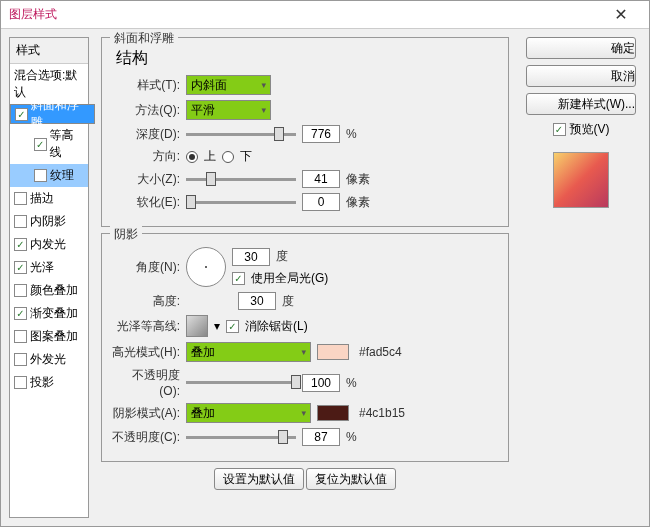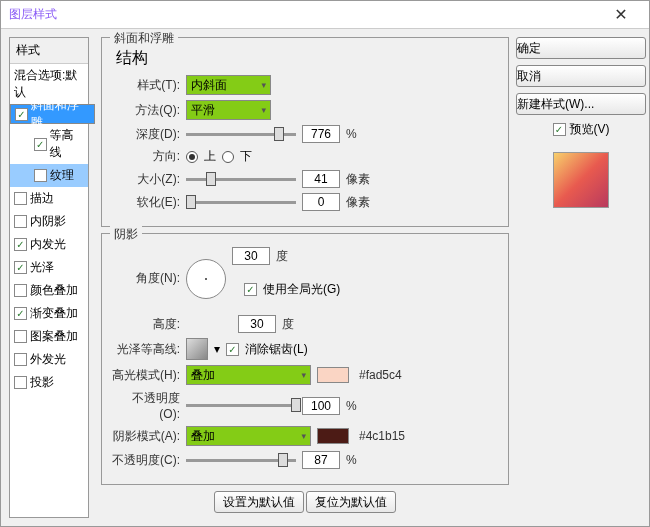--- a/index.html
+++ b/index.html
@@ -1,19 +1,19 @@
 <!DOCTYPE html>
 <html><head>
 <meta charset="utf-8">
 <style>
 *{box-sizing:border-box;font-family:"Microsoft YaHei",SimSun,sans-serif;font-size:12px}
 body{margin:0;background:#f0f0f0;width:650px;height:527px;overflow:hidden}
 .dlg{width:650px;height:527px;background:#f0f0f0;border:1px solid #999;position:relative}
 .titlebar{height:28px;background:#fff;border-bottom:1px solid #ccc;display:flex;align-items:center;padding:0 8px}
-.titlebar .t{flex:1;color:#8b5cf6}
+.titlebar .t{flex:1;color:#be185d}
 .close{width:40px;height:26px;display:flex;align-items:center;justify-content:center;font-size:16px;color:#333}
 .body{display:flex;padding:8px;gap:8px;height:calc(100% - 28px)}
 .styles{width:80px;border:1px solid #999;background:#fff}
 .sh{padding:4px 6px;border-bottom:1px solid #ccc;background:#f0f0f0}
 .srow{display:flex;align-items:center;padding:3px 4px;gap:3px;cursor:default}
 .srow.sel{background:#3399ff;color:#fff}
 .srow.sub{padding-left:24px}
 .srow.sub.sel2{background:#99ccff}
 .cb{width:13px;height:13px;border:1px solid #888;background:#fff;display:inline-flex;align-items:center;justify-content:center;font-size:10px;color:#2e7d32}
 .cb.ck::after{content:"✓"}
@@ -33,21 +33,21 @@
 .radio{width:12px;height:12px;border:1px solid #555;border-radius:50%;background:#fff;display:inline-flex;align-items:center;justify-content:center}
 .radio.ck::after{content:"";width:6px;height:6px;background:#333;border-radius:50%}
 .angle{width:40px;height:40px;border:1px solid #888;border-radius:50%;background:#fff;position:relative}
 .angle::after{content:"";position:absolute;width:2px;height:2px;background:#333;border-radius:50%;top:50%;left:50%;transform:translate(-50%,-50%)}
 .sw{width:22px;height:22px;border:1px solid #888;background:linear-gradient(135deg,#ddd,#888)}
 .clr{width:32px;height:16px;border:1px solid #888}
 .hex{color:#333;margin-left:4px}
 .btns{display:flex;gap:2px;justify-content:center;margin-top:4px}
 .btn{width:90px;height:22px;border:1px solid #888;background:linear-gradient(#fff,#e8e8e8);text-align:center;line-height:20px;border-radius:3px}
 .right{width:120px;display:flex;flex-direction:column;gap:6px;align-items:center}
-.rbtn{width:130px;height:22px;border:1px solid #888;background:linear-gradient(#fff,#e8e8e8);text-align:left;line-height:20px;border-radius:3px}
+.rbtn{width:110px;height:22px;border:1px solid #888;background:linear-gradient(#fff,#e8e8e8);text-align:right;line-height:20px;border-radius:3px}
 .rrow{display:flex;align-items:center;gap:4px}
 .prev{width:56px;height:56px;border:1px solid #999;background:linear-gradient(135deg,#f7d06c 0%,#e85a4f 50%,#b83a5e 100%);margin-top:8px}
 </style>
 </head>
 <body>
 
 <div class="dlg">
   <div class="titlebar">
     <span class="t">图层样式</span>
     <div class="close">✕</div>
@@ -168,21 +168,21 @@
       <div class="fs">
         <span class="lg">阴影</span>
         <div class="row">
           <span class="lbl">角度(N):</span>
           <div class="angle"></div>
           <div style="display:flex;flex-direction:column;gap:4px">
             <div class="row" style="margin:0">
                 <div class="num">30</div>
                 <span class="unit">度</span>
               </div>
-            <div class="row" style="margin:12px">
+            <div class="row" style="margin:0">
                 <span class="cb ck"></span>
                 <span>使用全局光(G)</span>
               </div>
           </div>
         </div>
         <div class="row">
             <span class="lbl">高度:</span>
             <div style="width:46px"></div>
             <div class="num">30</div>
             <span class="unit">度</span>

